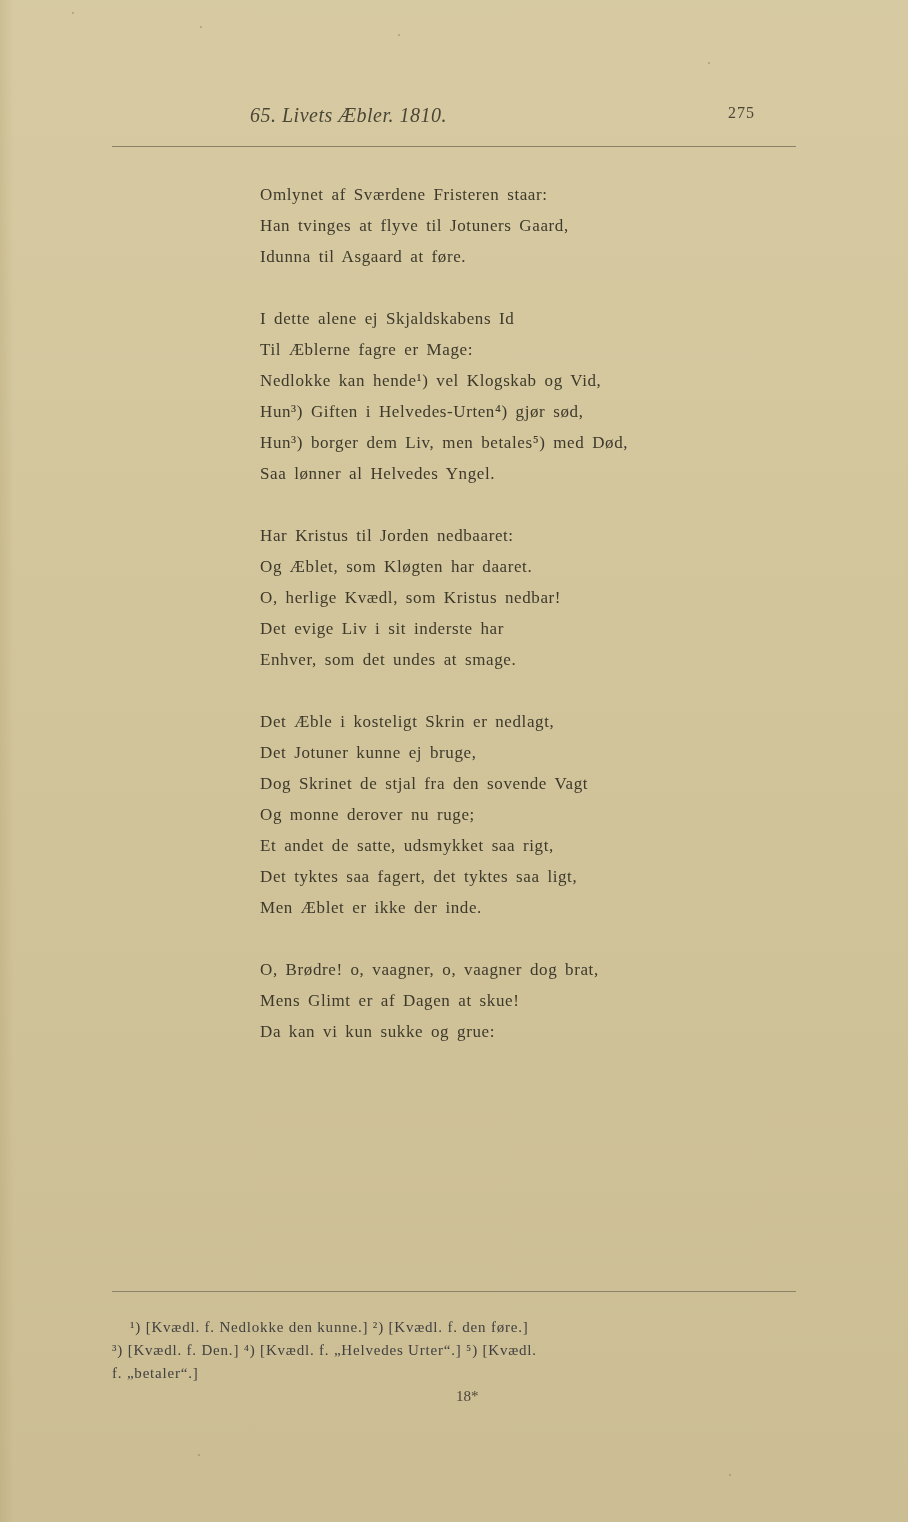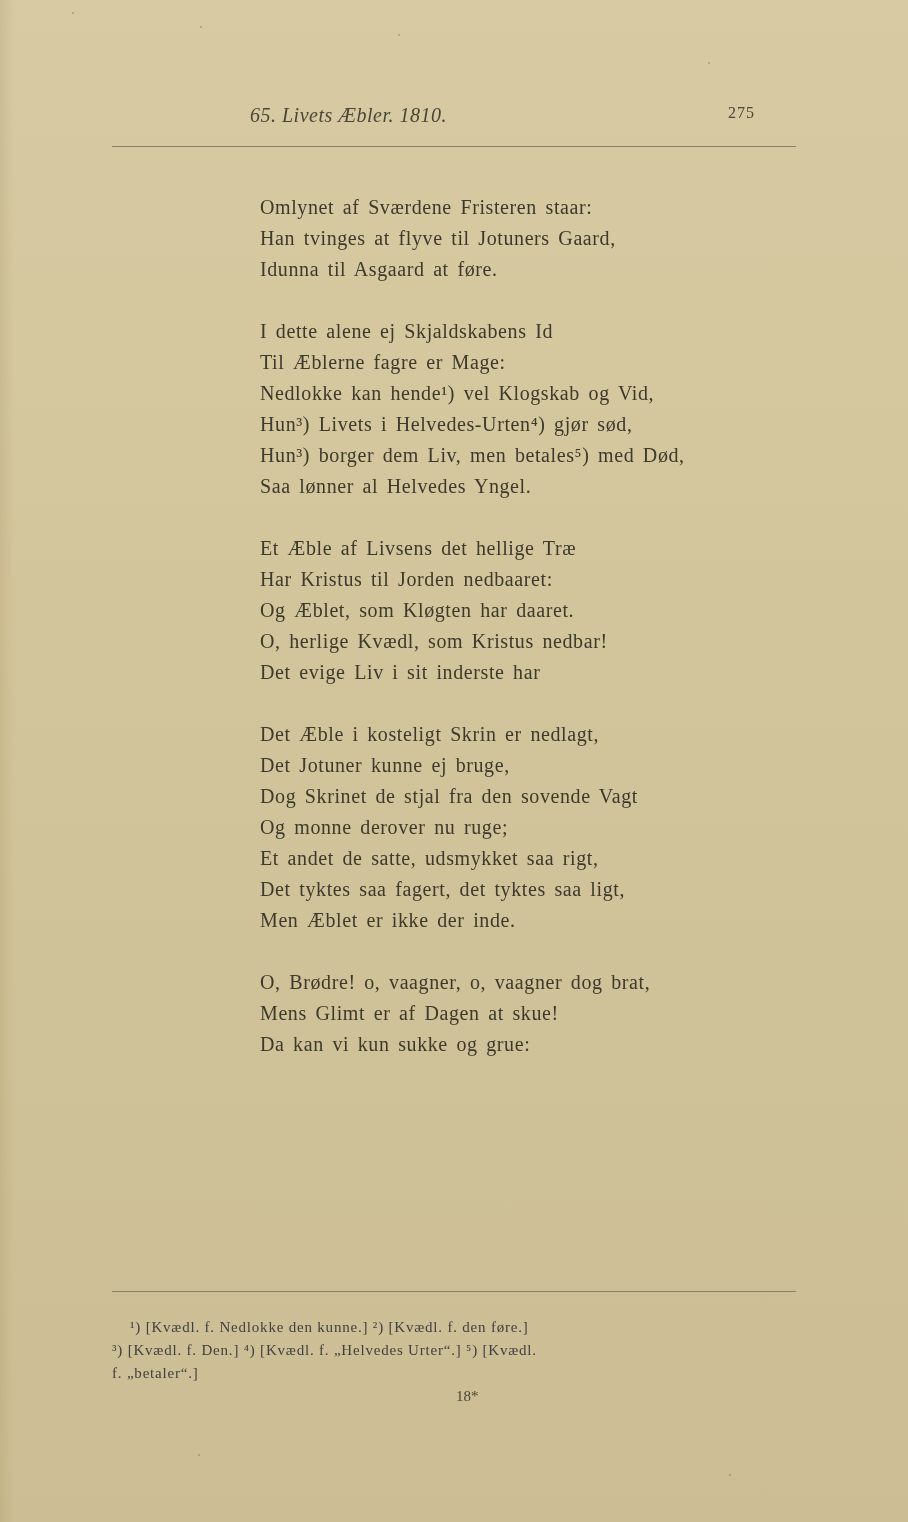--- a/index.html
+++ b/index.html
@@ -46,25 +46,24 @@
       left: 112px;
       width: 684px;
       height: 1px;
       background: #6f6a55;
       opacity: 0.75;
     }
     .poem {
       position: absolute;
       top: 175px;
       left: 260px;
-      font-size: 20px;
+      font-size: 17px;
       line-height: 31px;
       letter-spacing: 0.6px;
       word-spacing: 3px;
-      margin-top: 13px;
     }
     .stanza {
       margin-bottom: 31px;
     }
     .stanza:last-child { margin-bottom: 0; }
     .line {
       white-space: nowrap;
       display: block;
     }
     .fn-rule {
@@ -118,30 +117,30 @@
   <div class="poem">
     <div class="stanza">
       <span class="line">Omlynet af Sværdene Fristeren staar:</span>
       <span class="line">Han tvinges at flyve til Jotuners Gaard,</span>
       <span class="line">Idunna til Asgaard at føre.</span>
     </div>
     <div class="stanza">
       <span class="line">I dette alene ej Skjaldskabens Id</span>
       <span class="line">Til Æblerne fagre er Mage:</span>
       <span class="line">Nedlokke kan hende¹) vel Klogskab og Vid,</span>
-      <span class="line">Hun³) Livets i Helvedes-Urten⁴) gjør sød,</span>
+      <span class="line">Hun³) Giften i Helvedes-Urten⁴) gjør sød,</span>
       <span class="line">Hun³) borger dem Liv, men betales⁵) med Død,</span>
       <span class="line">Saa lønner al Helvedes Yngel.</span>
     </div>
     <div class="stanza">
-      <span class="line">Et Æble af Livsens det hellige Træ</span>
       <span class="line">Har Kristus til Jorden nedbaaret:</span>
       <span class="line">Og Æblet, som Kløgten har daaret.</span>
       <span class="line">O, herlige Kvædl, som Kristus nedbar!</span>
       <span class="line">Det evige Liv i sit inderste har</span>
+      <span class="line">Enhver, som det undes at smage.</span>
     </div>
     <div class="stanza">
       <span class="line">Det Æble i kosteligt Skrin er nedlagt,</span>
       <span class="line">Det Jotuner kunne ej bruge,</span>
       <span class="line">Dog Skrinet de stjal fra den sovende Vagt</span>
       <span class="line">Og monne derover nu ruge;</span>
       <span class="line">Et andet de satte, udsmykket saa rigt,</span>
       <span class="line">Det tyktes saa fagert, det tyktes saa ligt,</span>
       <span class="line">Men Æblet er ikke der inde.</span>
     </div>

